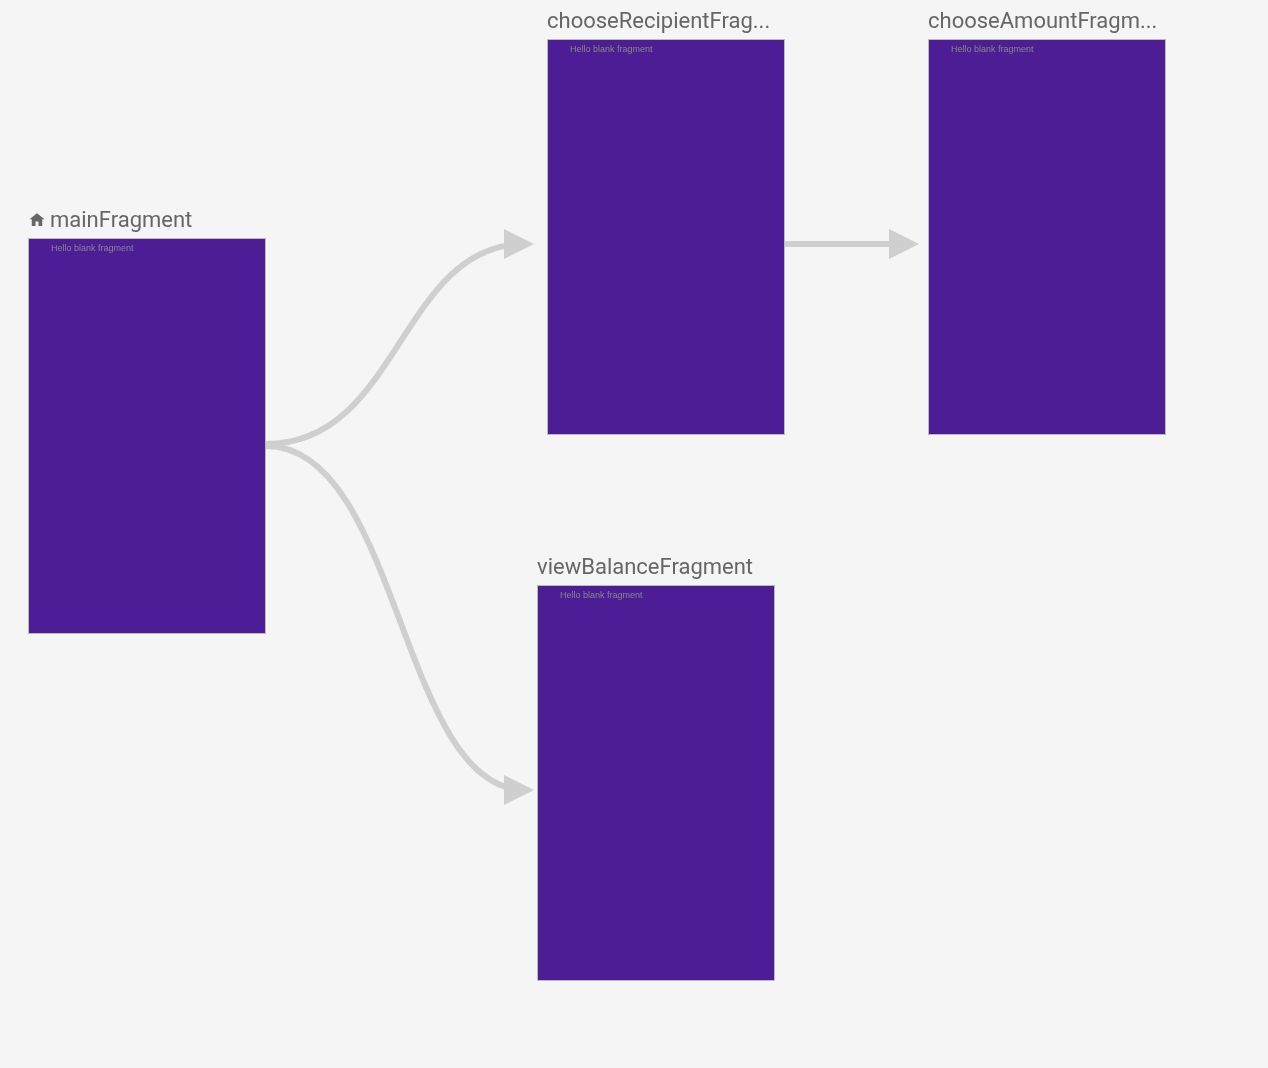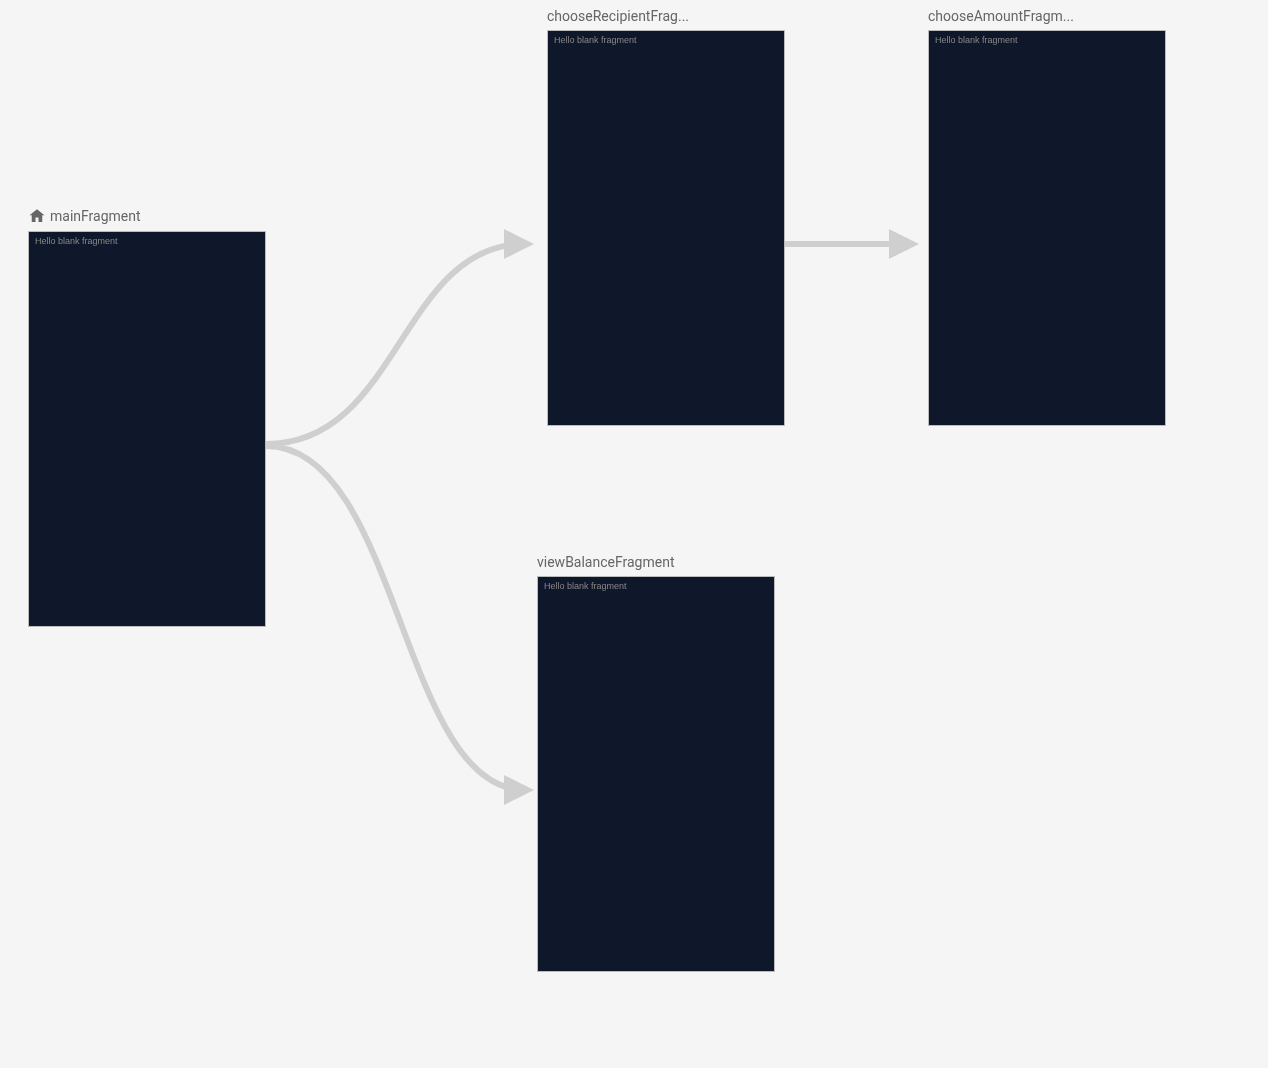--- a/index.html
+++ b/index.html
@@ -14,39 +14,39 @@
   }
   .canvas {
     position: relative;
     width: 1268px;
     height: 1068px;
   }
   .node {
     position: absolute;
   }
   .node-title {
-    font-size: 14px;
+    font-size: 22px;
     color: #666;
     font-weight: 400;
     margin-bottom: 6px;
     white-space: nowrap;
     overflow: hidden;
     text-overflow: ellipsis;
     display: flex;
     align-items: center;
     gap: 4px;
   }
   .node-title .home-icon {
     flex: none;
   }
   .node-box {
-    background: #0f172a;
+    background: #4c1d95;
     border: 1px solid #bbb;
     box-sizing: border-box;
-    padding: 4px 6px;
+    padding: 4px 22px;
   }
   .node-content {
     font-size: 9px;
     color: #888;
     font-family: sans-serif;
   }
   svg.arrows {
     position: absolute;
     top: 0;
     left: 0;

